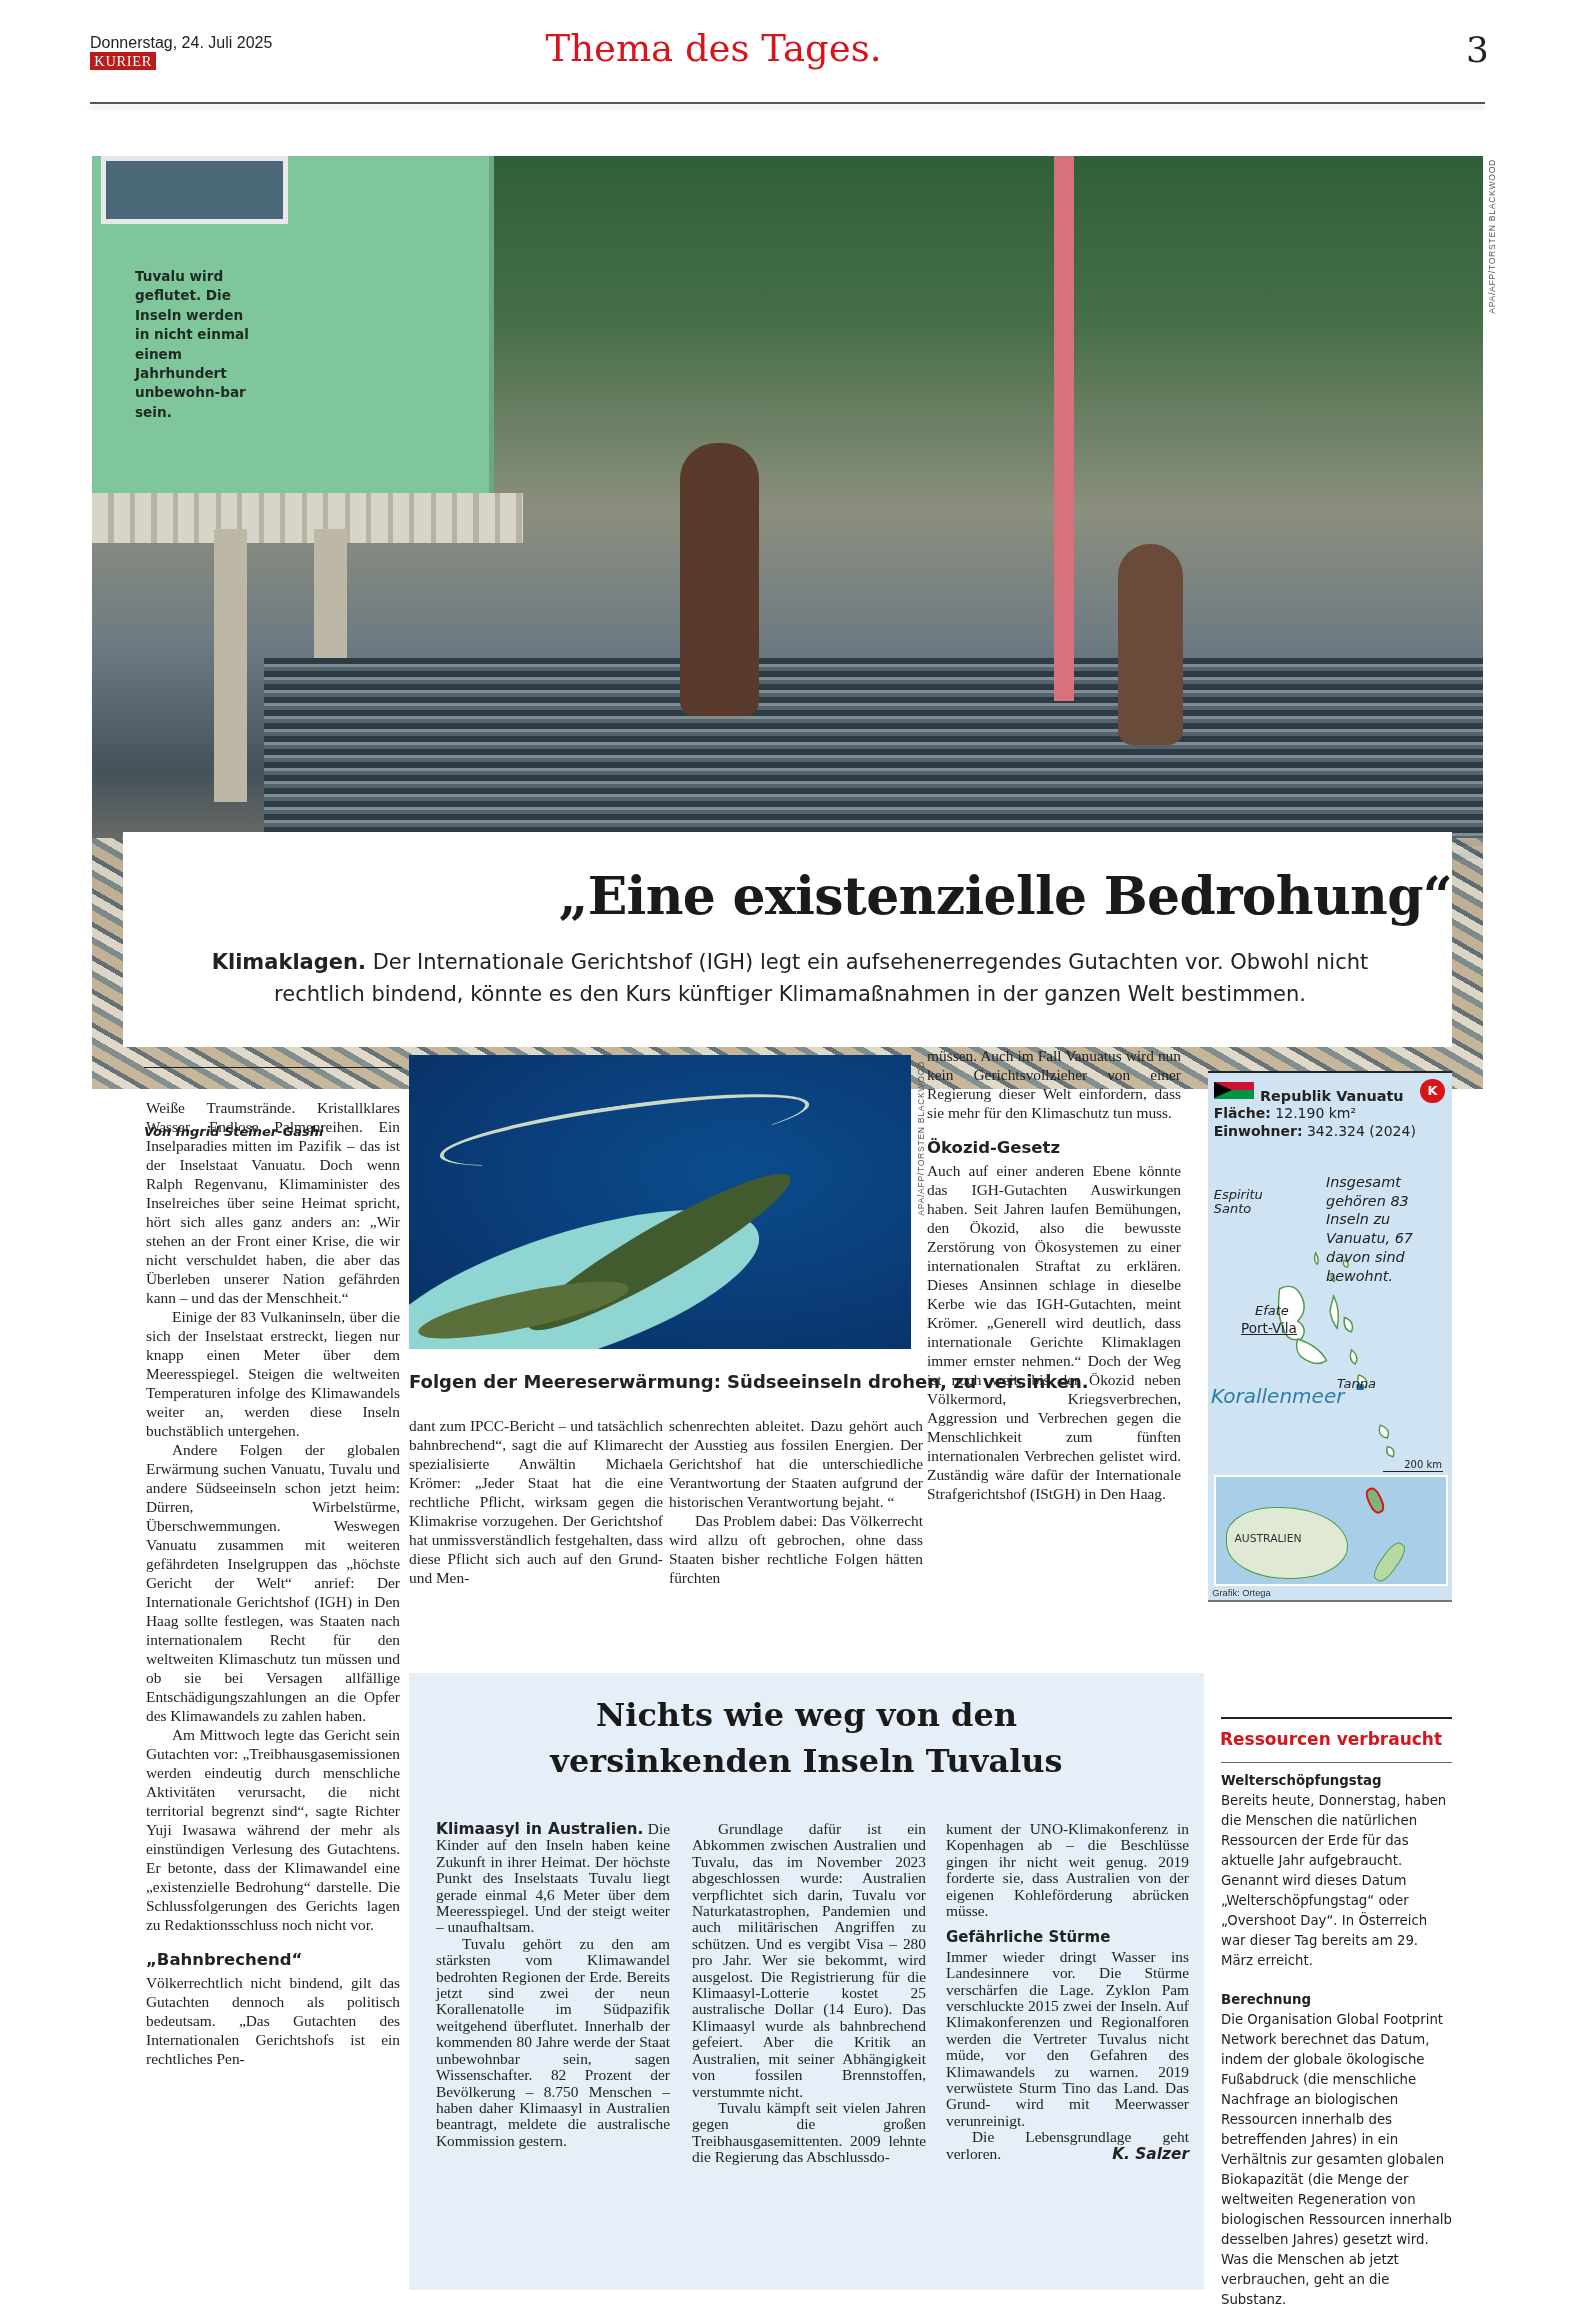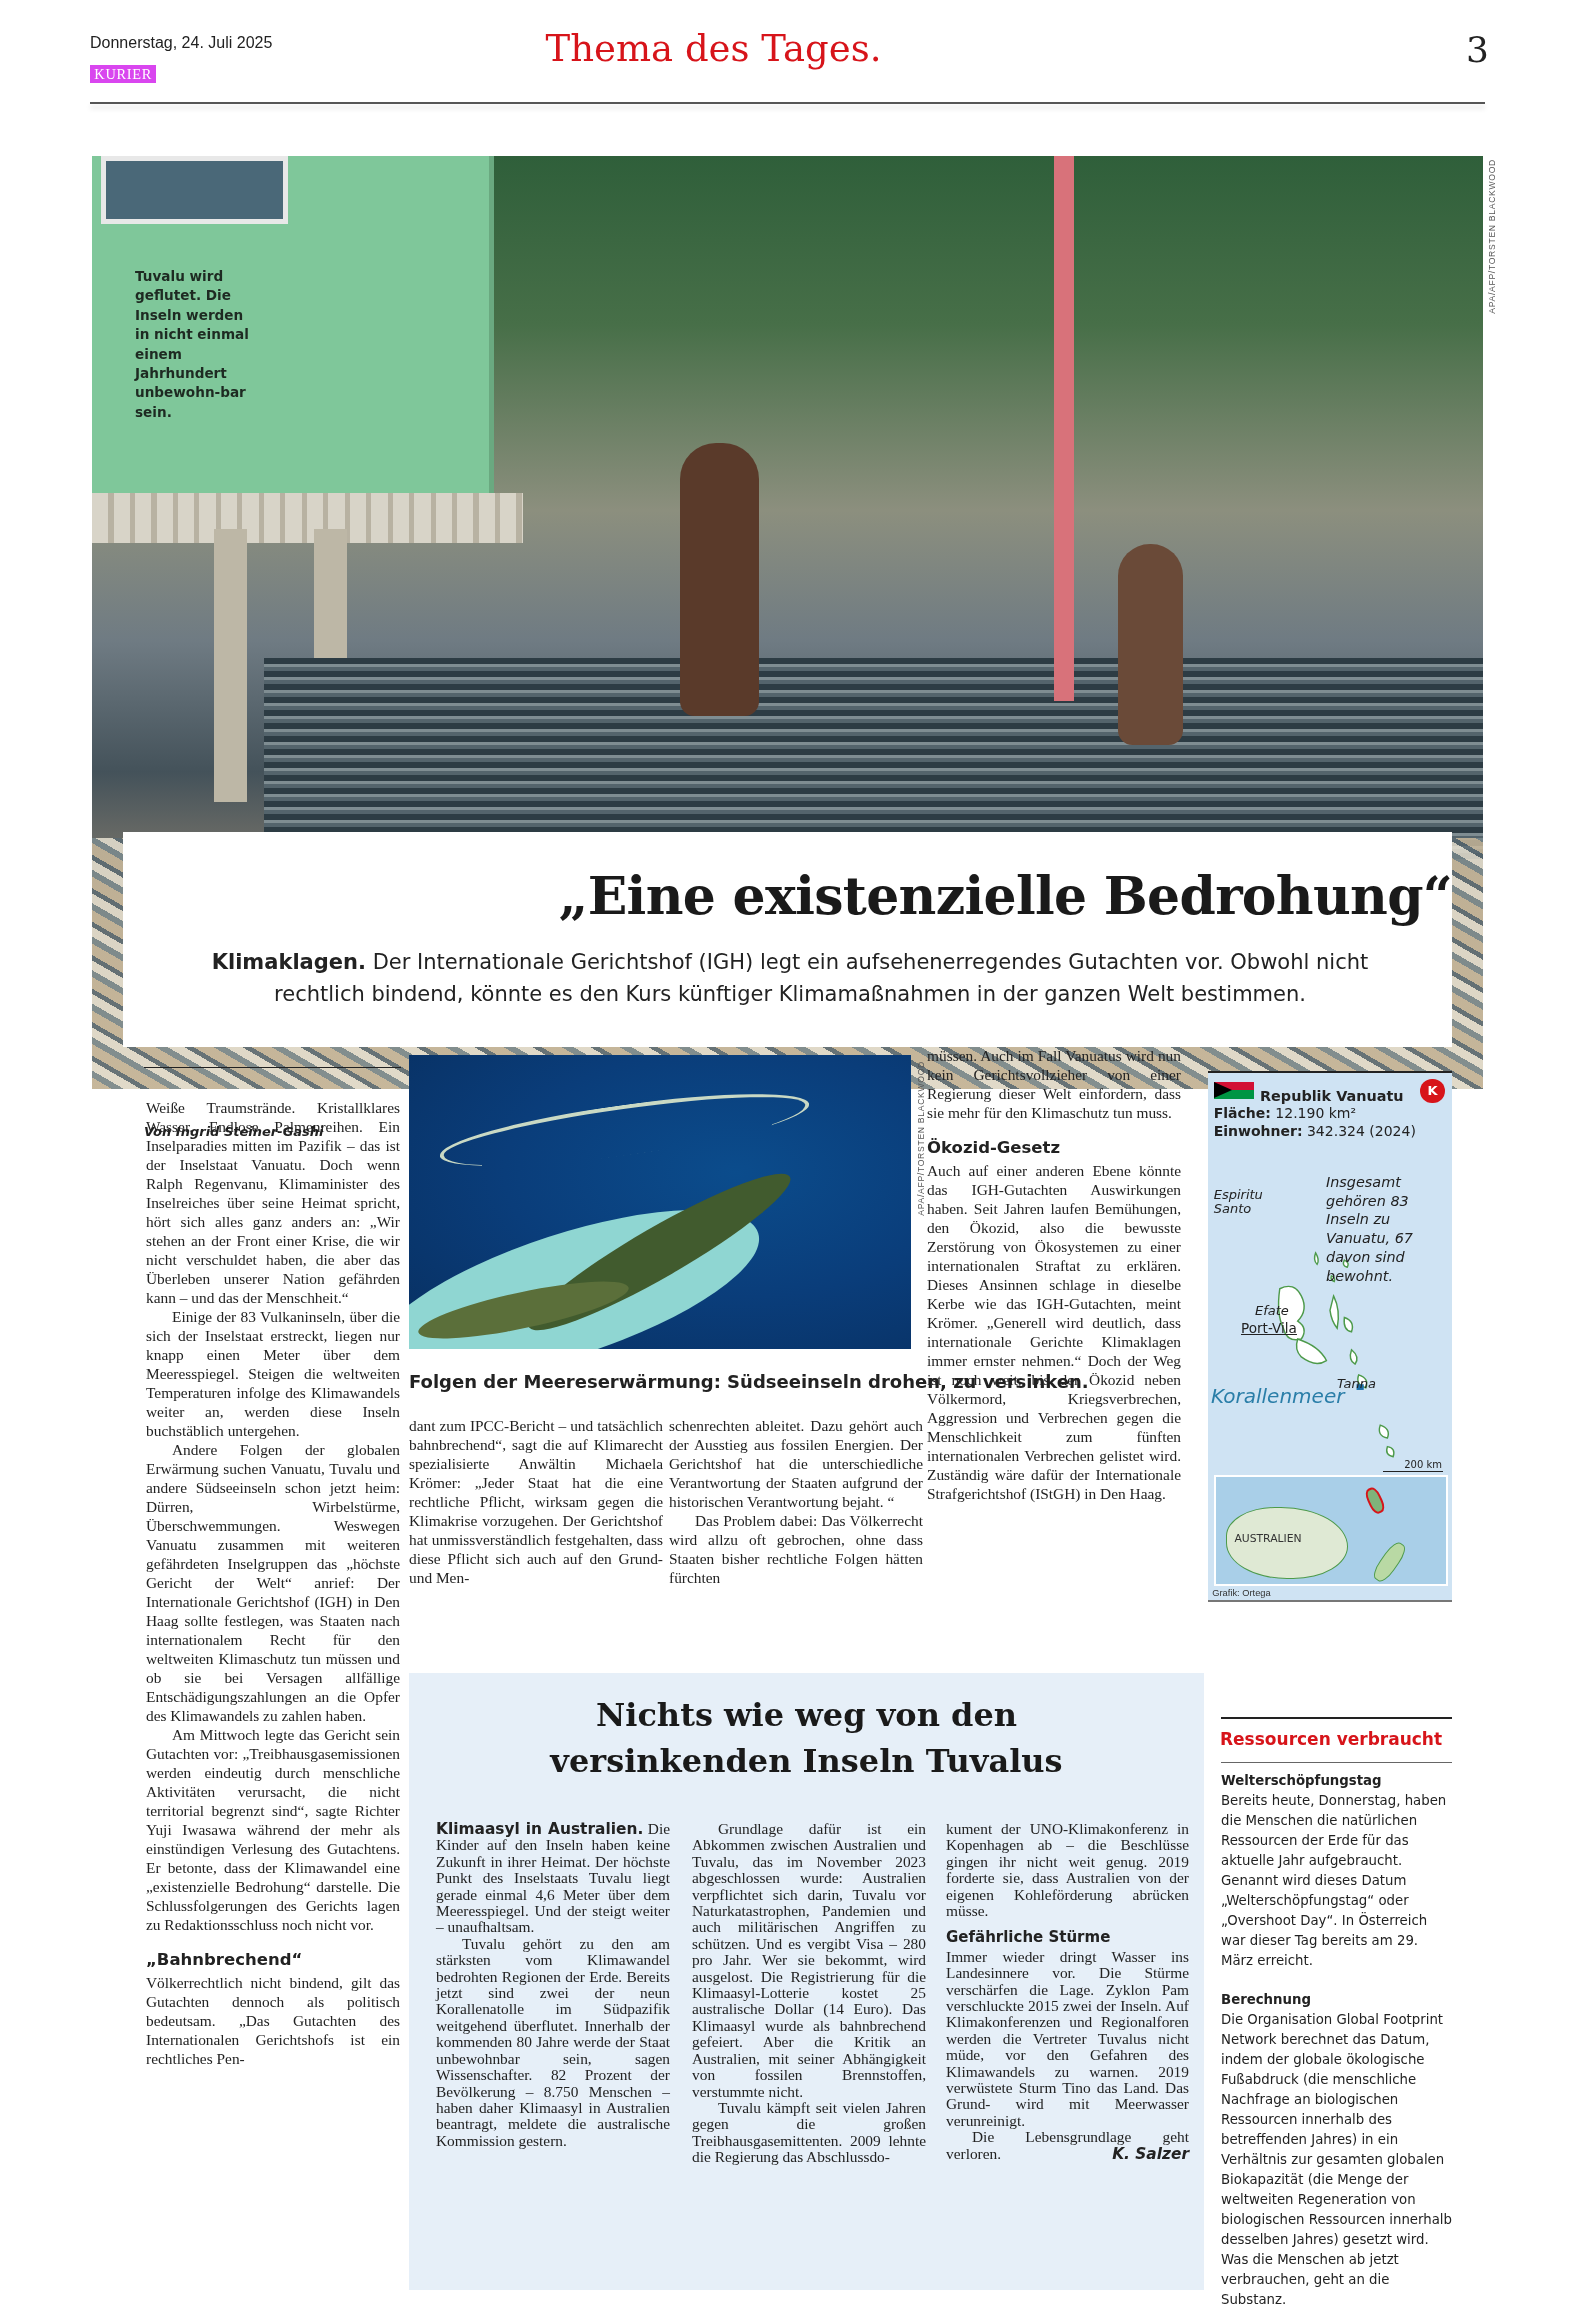--- a/index.html
+++ b/index.html
@@ -1,21 +1,21 @@
 <!DOCTYPE html>
 <html style="font-size:11.5px"><head>
 <meta charset="utf-8">
 <style>
   * { box-sizing: border-box; margin: 0; padding: 0; }
   body { width: 1575px; height: 2319px; background: #fff; position: relative; overflow: hidden; font-family: "Liberation Serif", serif; color: #222; }
   .abs { position: absolute; }
 
   
   .hdr-date { left: 90px; top: 34px; font-family: "Liberation Sans", sans-serif; font-size: 16px; color: #222; }
-  .hdr-logo { left: 90px; top: 65px; background: #d946ef; color: #fff; font-family: "Liberation Serif", serif; font-size: 14.4px; padding: 0.7px 4.3px; letter-spacing: 0.7px; }
+  .hdr-logo { left: 90px; top: 52px; background: #b91c1c; color: #fff; font-family: "Liberation Serif", serif; font-size: 14.4px; padding: 0.7px 4.3px; letter-spacing: 0.7px; }
   .hdr-title { left: 0; width: 1427px; top: 27px; text-align: center; font-family: "DejaVu Serif", serif; font-size: 37px; color: #d7141a; }
   .hdr-page { right: 86px; top: 29px; font-family: "DejaVu Serif", serif; font-size: 36px; color: #222; }
   .hdr-rule { left: 90px; top: 102px; width: 1395px; height: 2.2px; background: #555; box-shadow: 0 4.3px 5.7px rgba(0,0,0,0.15); }
 
   
   .hero { left: 92px; top: 156px; width: 1391px; height: 933px; overflow: hidden;
     background: linear-gradient(180deg, #2f5f3a 0%, #476f48 18%, #8c8f7e 38%, #6f7b83 52%, #44525a 66%, #8a8070 80%, #b9ab93 100%); }
   .hero .house { position: absolute; left: 0; top: 0; width: 402px; height: 337px; background: #7fc79a; border-right: 5.7px solid #6aa980; }
   .hero .window { position: absolute; left: 8.6px; top: 0; width: 187px; height: 68px; background: #4a6878; border: 5.7px solid #e8e8e8; }
   .hero .stilt { position: absolute; top: 373px; width: 33px; height: 273px; background: #bdb7a6; }

